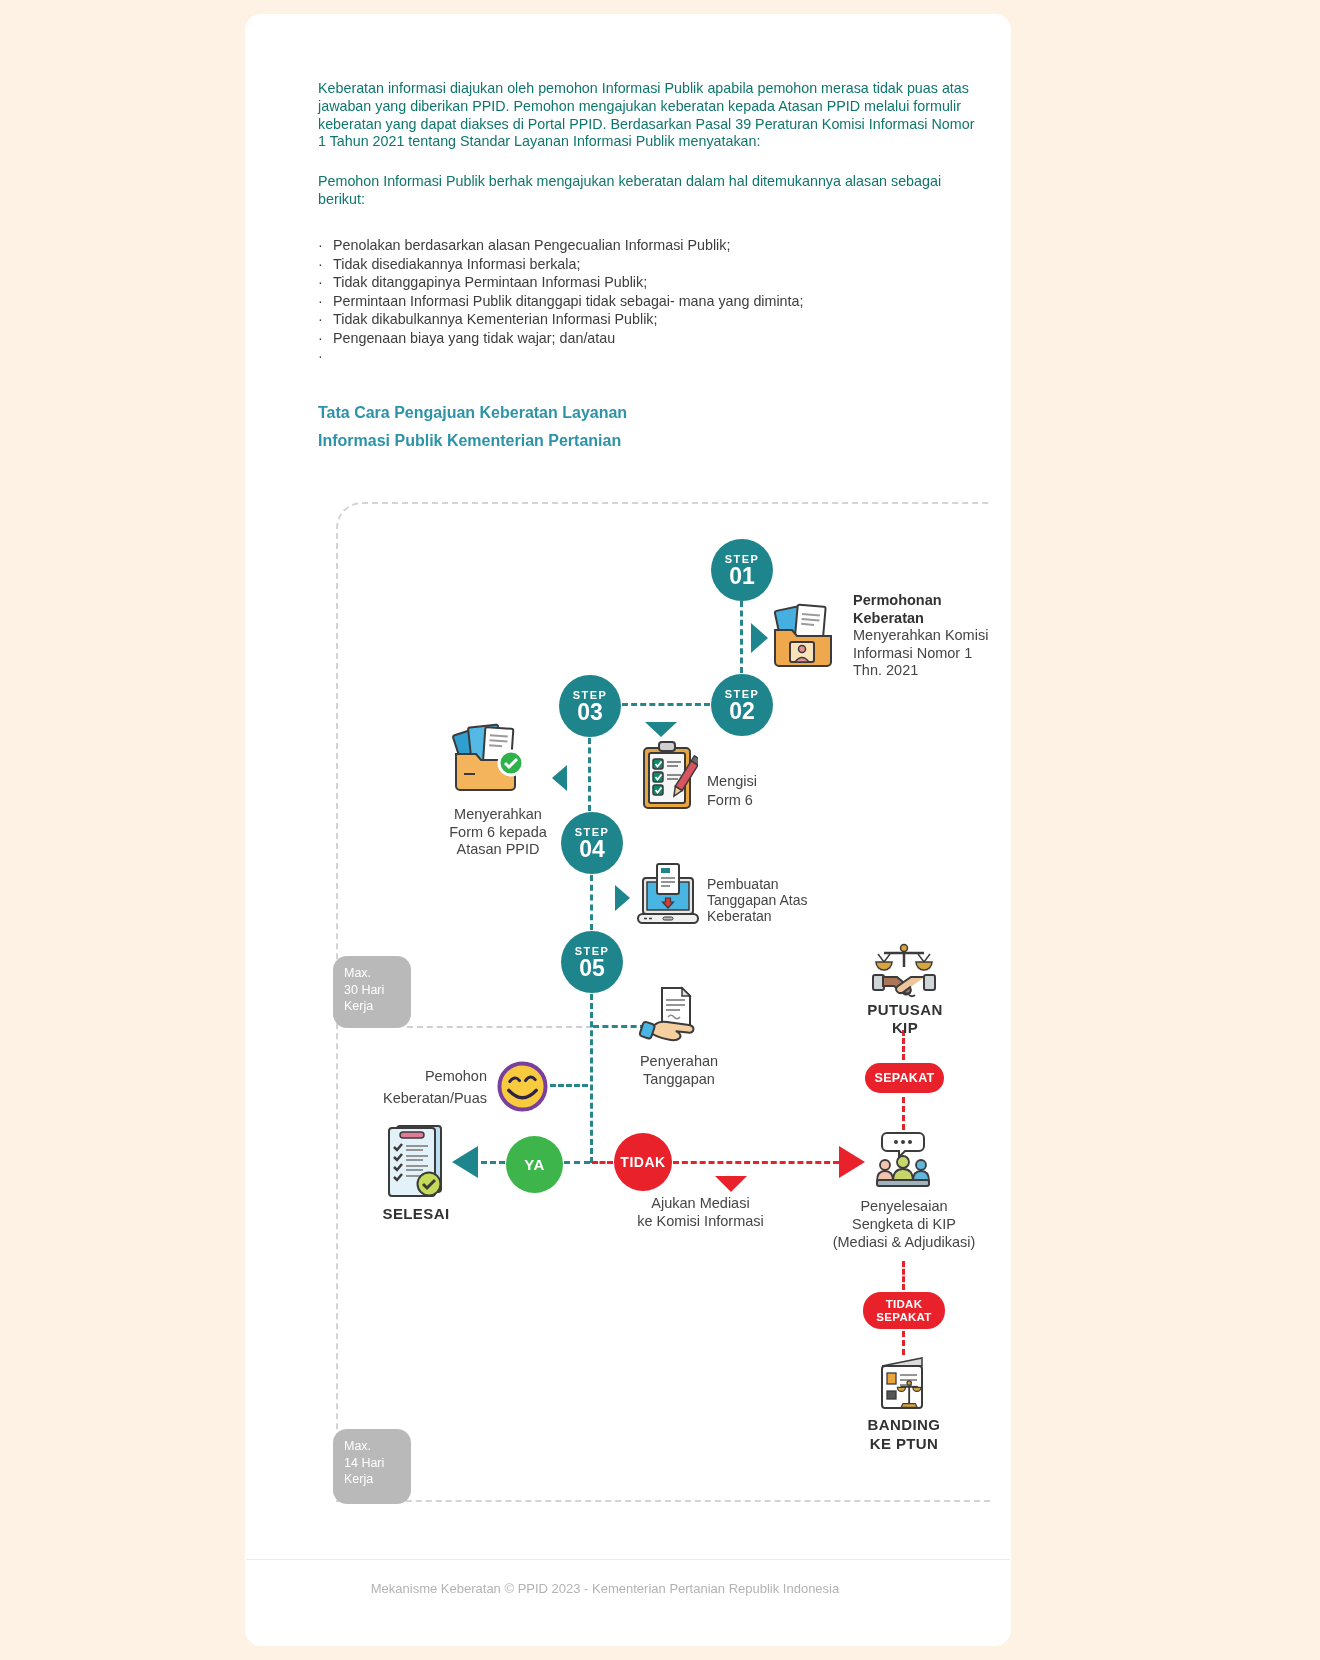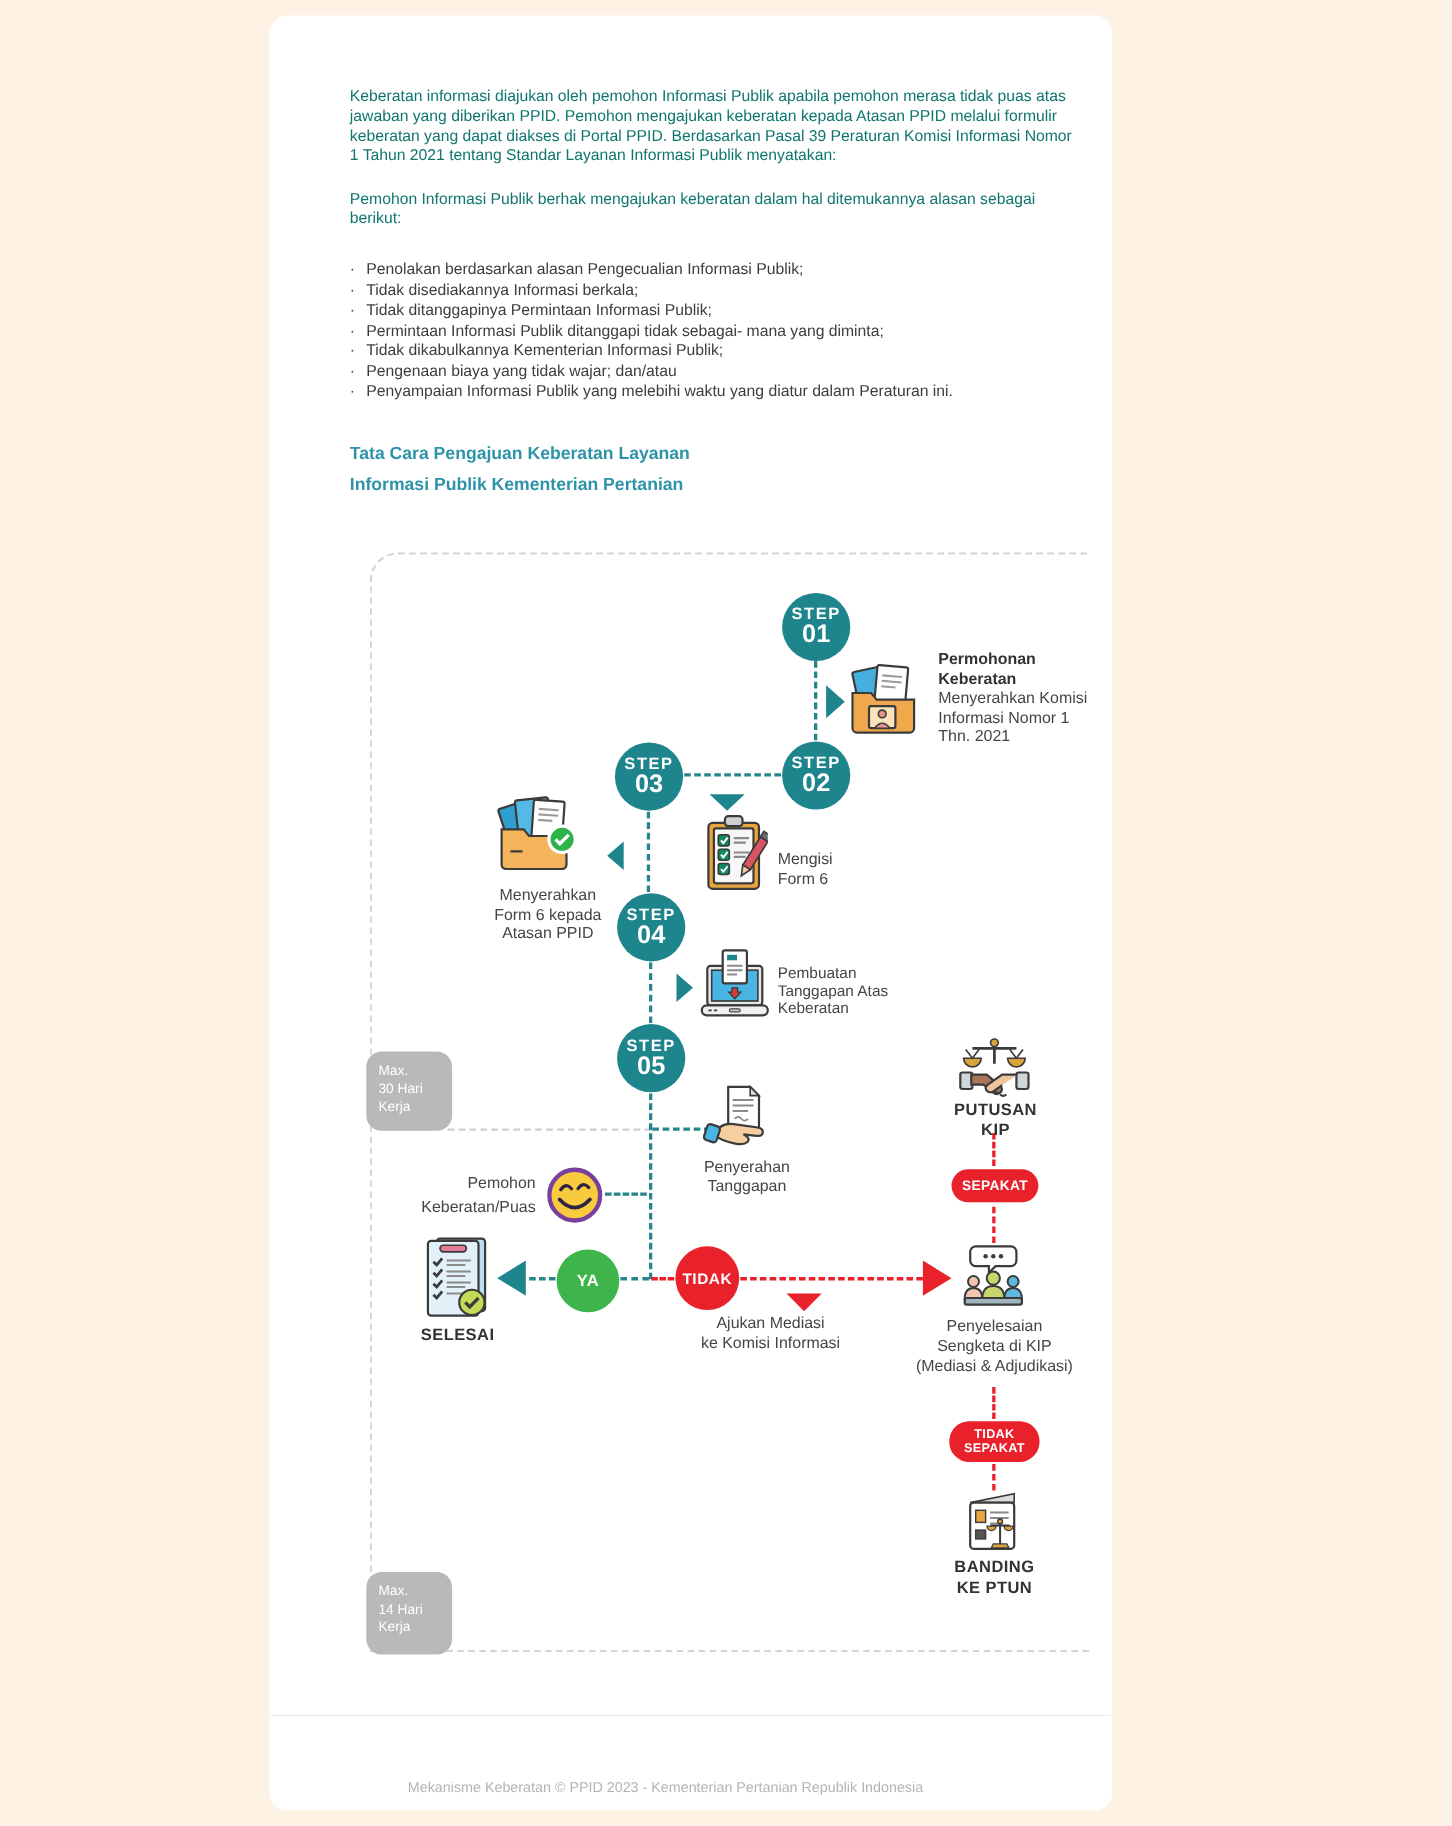--- a/index.html
+++ b/index.html
@@ -15,41 +15,41 @@
   .intro{position:absolute;left:318px;width:660px;font-size:14.3px;line-height:17.8px;color:#0f766e;margin:0;}
   .bullets{position:absolute;left:318px;top:236px;width:668px;margin:0;padding:0;list-style:none;font-size:14.3px;color:#3d3d3d;}
   .bullets li{display:flex;gap:9px;line-height:18.5px;}
   .bullets .dot{width:6px;color:#3d3d3d;}
   .heading{position:absolute;left:318px;top:399px;margin:0;font-size:16px;line-height:28px;font-weight:700;color:#2d93a8;}
   
   .region{position:absolute;left:336px;top:502px;width:652px;height:996px;border:2px dashed #d4d4d4;border-right:none;border-radius:26px 0 0 0;}
   .badge{position:absolute;background:#b9b9b9;color:#fff;border-radius:14px;font-size:12.5px;line-height:16.5px;padding:9px 4px 0 11px;box-sizing:border-box;}
   
   .step{position:absolute;width:62px;height:62px;border-radius:50%;background:#1f858c;color:#fff;display:flex;flex-direction:column;align-items:center;justify-content:center;}
-  .step .s{font-size:15px;font-weight:700;letter-spacing:1.4px;line-height:12px;}
+  .step .s{font-size:11px;font-weight:700;letter-spacing:1.4px;line-height:12px;}
   .step .n{font-size:23px;font-weight:700;line-height:23px;}
   
   .dv{position:absolute;width:0;border-left:3px dashed #27868d;}
   .dh{position:absolute;height:0;border-top:3px dashed #27868d;}
   .dv.red,.dh.red{border-color:#e8212b;}
   .dh.gray{border-top:2px dashed #cfcfcf;}
   
   .tri{position:absolute;width:0;height:0;}
   
   .yn{position:absolute;border-radius:50%;color:#fff;font-weight:700;display:flex;align-items:center;justify-content:center;letter-spacing:.5px;}
   .pill{position:absolute;background:#e8212b;color:#fff;font-weight:700;border-radius:18px;display:flex;flex-direction:column;align-items:center;justify-content:center;text-align:center;letter-spacing:.3px;}
   
   .lbl{position:absolute;font-size:14.5px;line-height:17.5px;color:#454545;}
   .lbl .b{font-weight:700;color:#323232;}
   .center{text-align:center;}
   .right{text-align:right;}
   .bold-cap{font-weight:700;color:#323232;letter-spacing:.4px;}
   
   .footer-divider{position:absolute;left:246px;top:1559px;width:764px;border-top:1px solid #ececec;}
-  .footer-text{position:absolute;left:245px;top:1581px;width:720px;text-align:center;font-size:13px;color:#b3b3b3;margin-top:36px;}
+  .footer-text{position:absolute;left:245px;top:1581px;width:720px;text-align:center;font-size:13px;color:#b3b3b3;}
 </style>
 </head>
 <body>
 
 <div class="card"></div>
 
 <p class="intro" style="top:80px">Keberatan informasi diajukan oleh pemohon Informasi Publik apabila pemohon merasa tidak puas atas jawaban yang diberikan PPID. Pemohon mengajukan keberatan kepada Atasan PPID melalui formulir keberatan yang dapat diakses di Portal PPID. Berdasarkan Pasal 39 Peraturan Komisi Informasi Nomor 1 Tahun 2021 tentang Standar Layanan Informasi Publik menyatakan:</p>
 <p class="intro" style="top:173px">Pemohon Informasi Publik berhak mengajukan keberatan dalam hal ditemukannya alasan sebagai berikut:</p>
 
 <ul class="bullets">
@@ -72,21 +72,20 @@
   <li>
       <span class="dot">·</span>
       <span>Tidak dikabulkannya Kementerian Informasi Publik;</span>
     </li>
   <li>
       <span class="dot">·</span>
       <span>Pengenaan biaya yang tidak wajar; dan/atau</span>
     </li>
   <li>
       <span class="dot">·</span>
-      <span>Penyampaian Informasi Publik yang melebihi waktu yang diatur dalam Peraturan ini.</span>
     </li>
 </ul>
 
 <h1 class="heading">
   <div>Tata Cara Pengajuan Keberatan Layanan</div>
   <div>Informasi Publik Kementerian Pertanian</div>
 </h1>
 
 <div class="region"></div>
 <div class="dh gray abs" style="left:407px;top:1026px;width:185px"></div>

